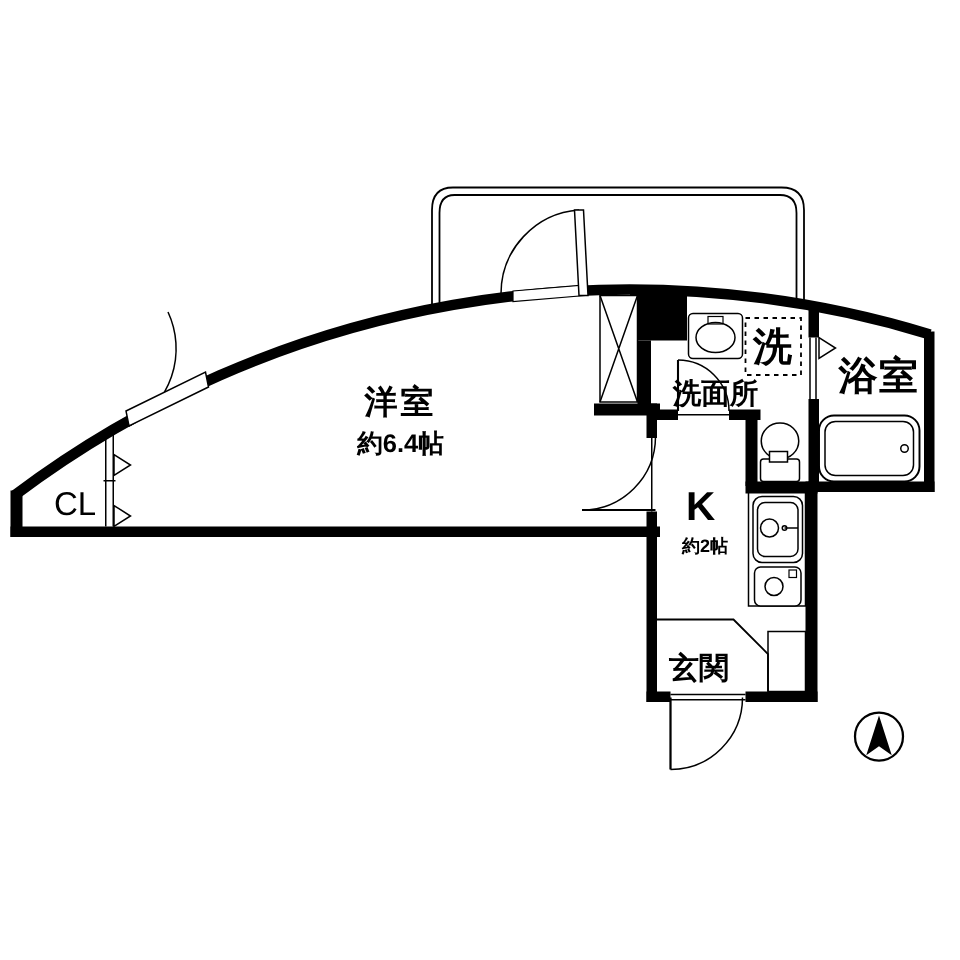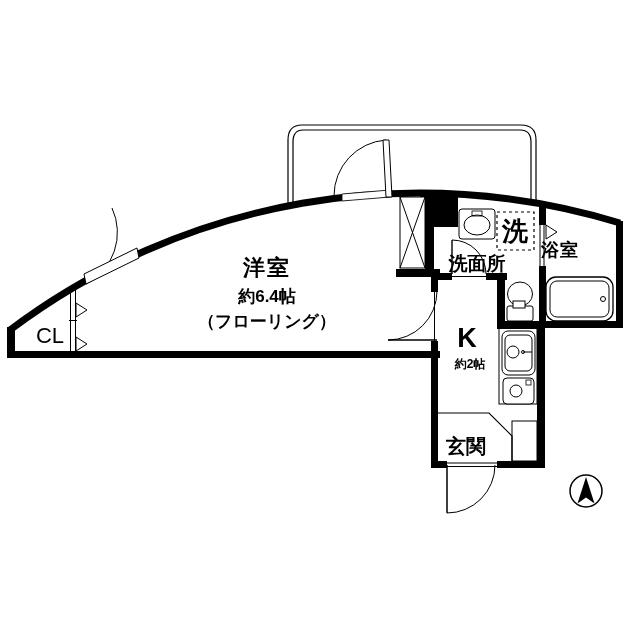--- a/index.html
+++ b/index.html
@@ -136,27 +136,26 @@
 
       <g>
         <circle cx="586" cy="491" r="16" stroke-width="1.5"></circle>
         <path d="M 586 477 L 594.5 503.5 L 586 497.5 L 577.5 503.5 Z" fill="#000" stroke="none"></path>
       </g>
     </g>
   </svg>
 
   <div class="lbl" style="left:267px;top:268px;font-size:22px;letter-spacing:2px;">洋室</div>
   <div class="lbl" style="left:267px;top:296px;font-size:17px;">約6.4帖</div>
-  <div class="lbl" style="left:267px;top:321px;font-size:17px;">（フローリング）</div>
 
   <div class="lbl" style="left:50px;top:336px;font-size:22px;font-weight:400;">CL</div>
 
   <div class="lbl" style="left:515px;top:231px;font-size:26px;">洗</div>
   <div class="lbl" style="left:477px;top:263px;font-size:19px;">洗面所</div>
 
-  <div class="lbl" style="left:560px;top:250px;font-size:18px;letter-spacing:1px;">浴室</div>
+  <div class="lbl" style="left:586px;top:250px;font-size:26px;letter-spacing:1px;">浴室</div>
 
   <div class="lbl" style="left:467px;top:338px;font-size:27px;font-weight:700;">K</div>
   <div class="lbl" style="left:470px;top:364px;font-size:12px;">約2帖</div>
 
   <div class="lbl" style="left:466px;top:446px;font-size:20px;">玄関</div>
 
 </div>
 
 </body></html>

